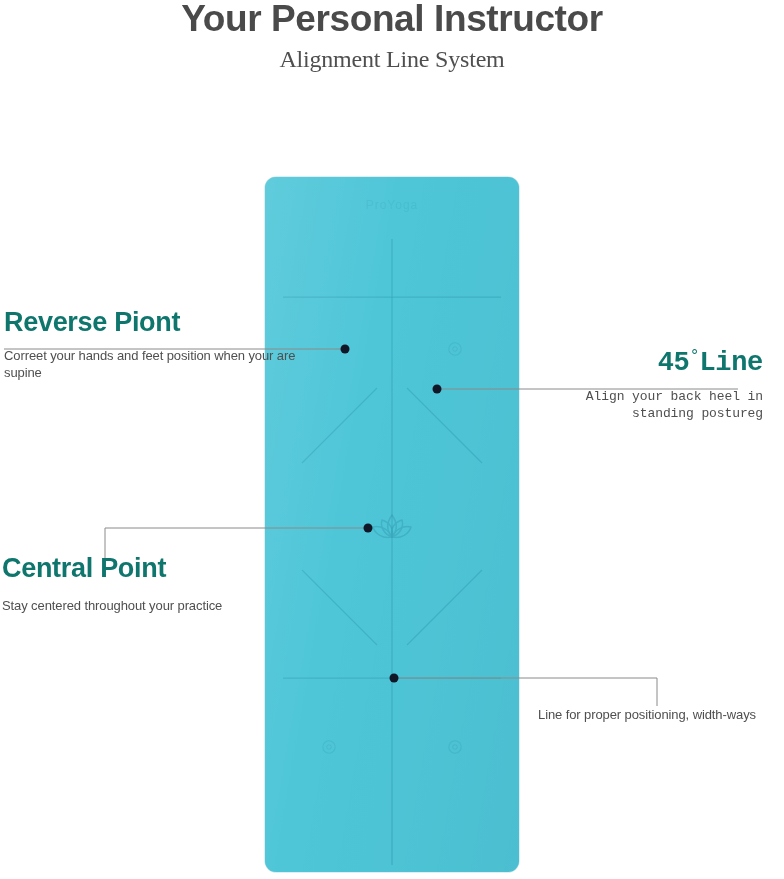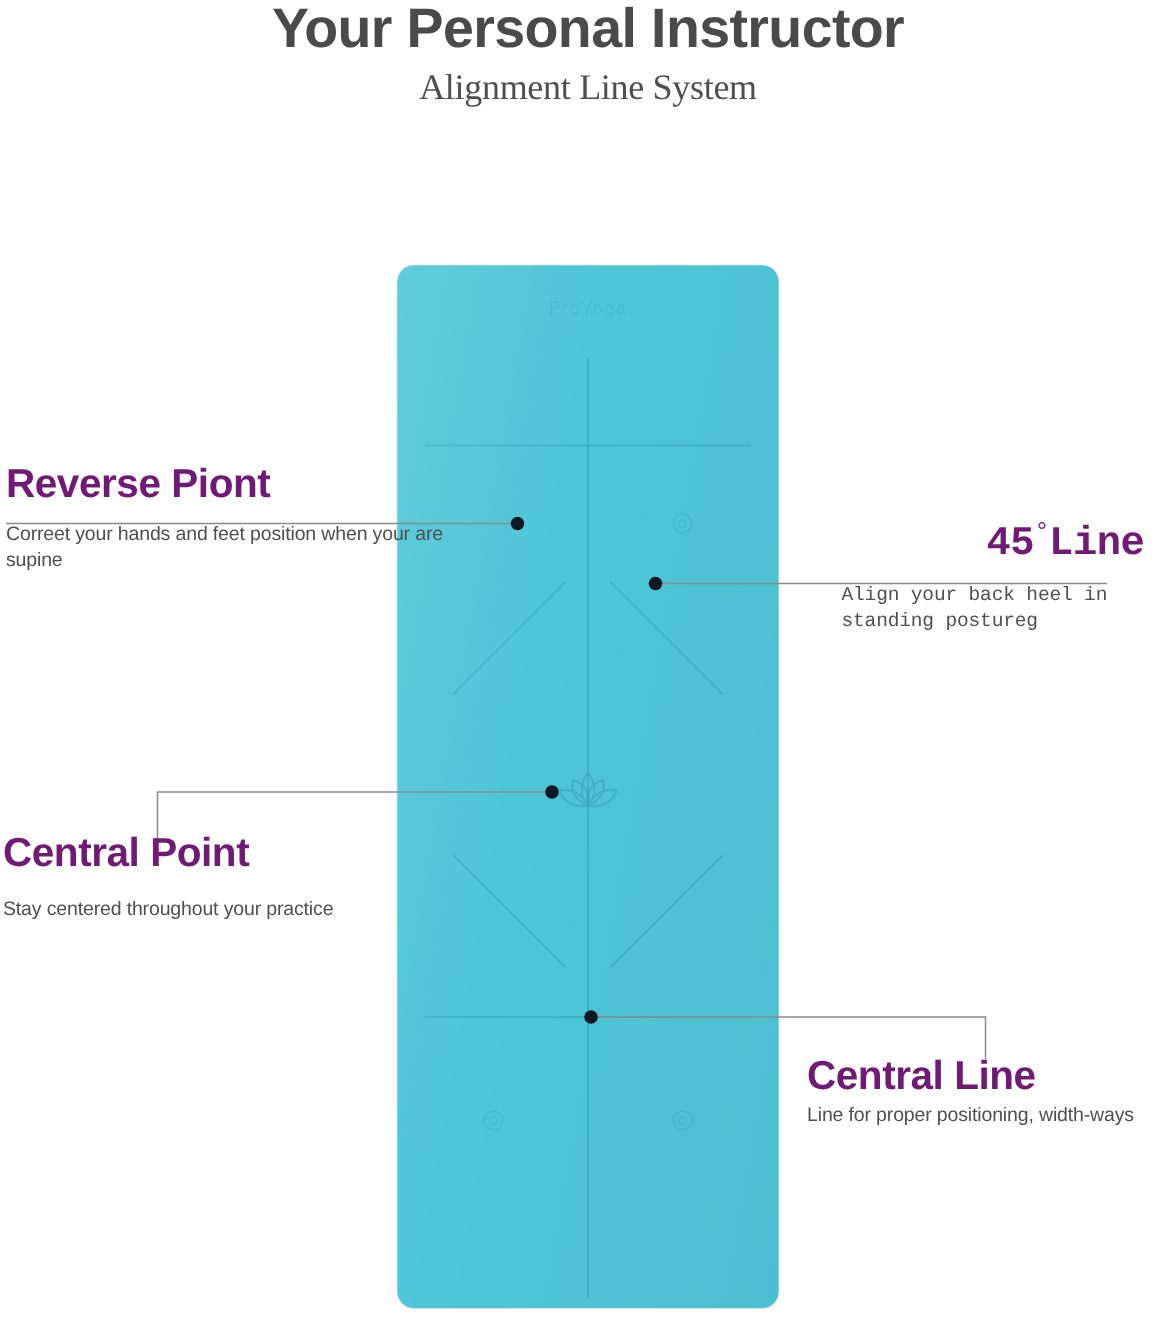--- a/index.html
+++ b/index.html
@@ -38,29 +38,29 @@
 
   
   .leads { position:absolute; left:0; top:0; }
   .dot {
     position:absolute; width:9px; height:9px; border-radius:50%;
     background:#101828; transform:translate(-4.5px,-4.5px);
   }
 
   
   .callout { position:absolute; }
-  .c-head { font-size:27px; font-weight:700; color:#701a75; letter-spacing:-0.3px; line-height:1.05; }
+  .c-head { font-size:27px; font-weight:700; color:#0f766e; letter-spacing:-0.3px; line-height:1.05; }
   .c-body { font-size:13px; font-weight:400; color:#4f4f4f; line-height:1.28; letter-spacing:-0.1px; }
   .deg { font-size:17px; vertical-align:super; line-height:0; font-weight:400; }
 
   #co-reverse   { left:4px;  top:308px; width:300px; text-align:left; }
   #co-reverse .c-body { margin-top:12px; }
 
   #co-45        { left:459px; top:349px; width:304px; text-align:right;font-family:Liberation Mono, monospace; }
-  #co-45 .c-body { margin-top:12px; text-align:left; padding-left:102px; }
+  #co-45 .c-body { margin-top:12px; text-align:right; padding-left:102px; }
 
   #co-central-pt { left:2px;  top:554px; width:320px; text-align:left; }
   #co-central-pt .c-body { margin-top:16px; }
 
   #co-central-ln { left:538px; top:703px; width:246px; text-align:left; }
   #co-central-ln .c-body { margin-top:4px; white-space:nowrap; }
 </style>
 </head>
 <body>
 
@@ -138,17 +138,16 @@
     <div class="c-head"><span>45</span><span class="deg">°</span><span>Line</span></div>
     <div class="c-body">Align your back heel in standing postureg</div>
   </div>
 
   <div class="callout" id="co-central-pt">
     <div class="c-head">Central Point</div>
     <div class="c-body">Stay centered throughout your practice</div>
   </div>
 
   <div class="callout" id="co-central-ln">
-    <div class="c-head">Central Line</div>
     <div class="c-body">Line for proper positioning, width-ways</div>
   </div>
 
 </div>
 
 </body></html>

